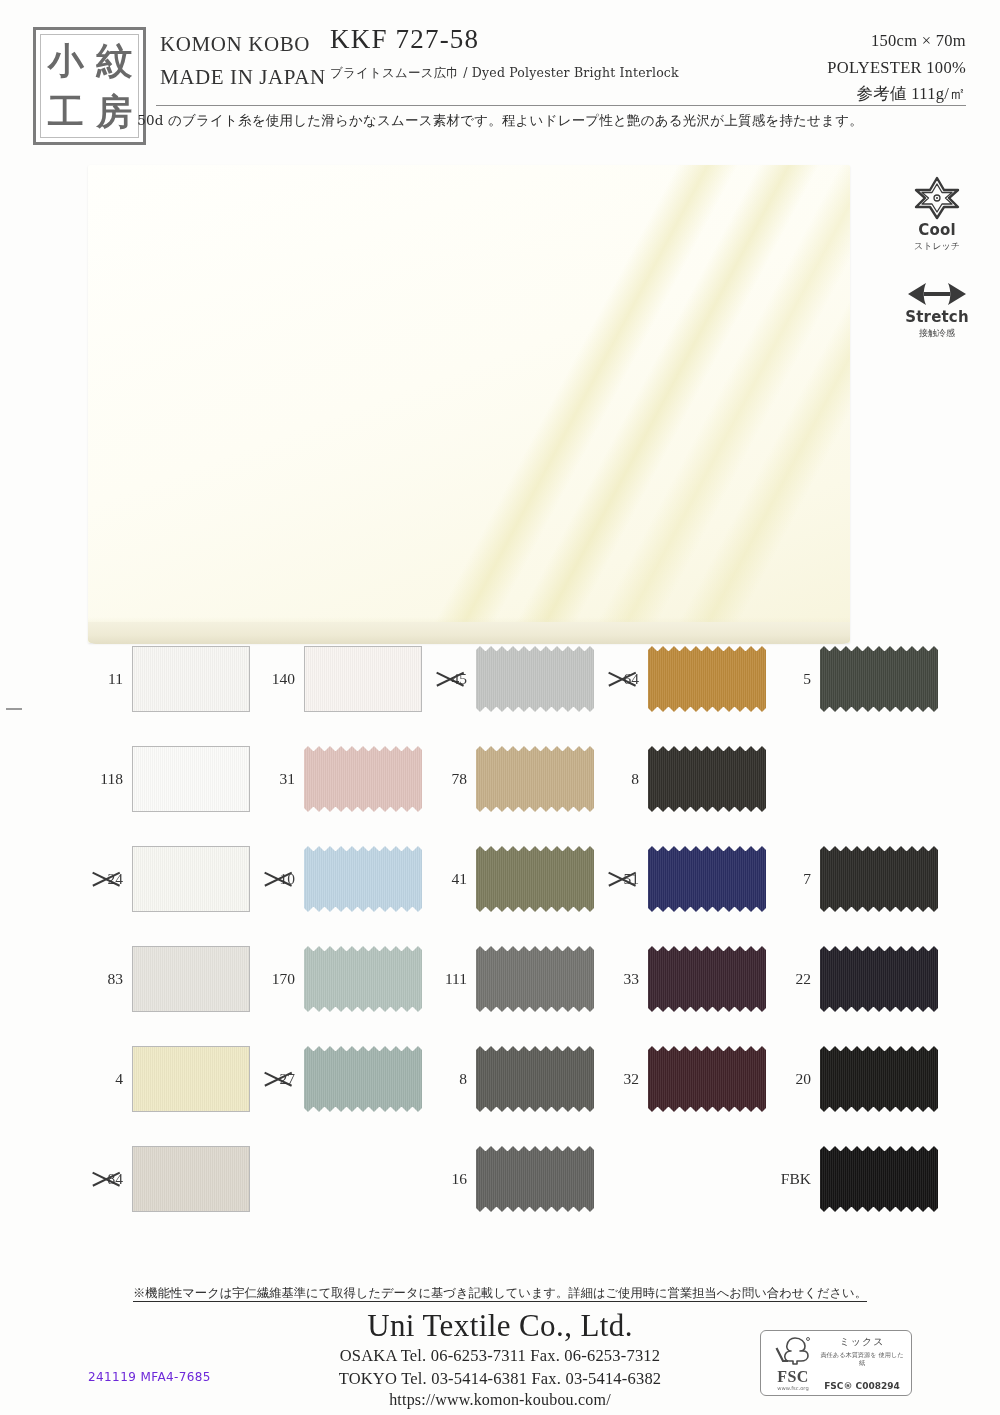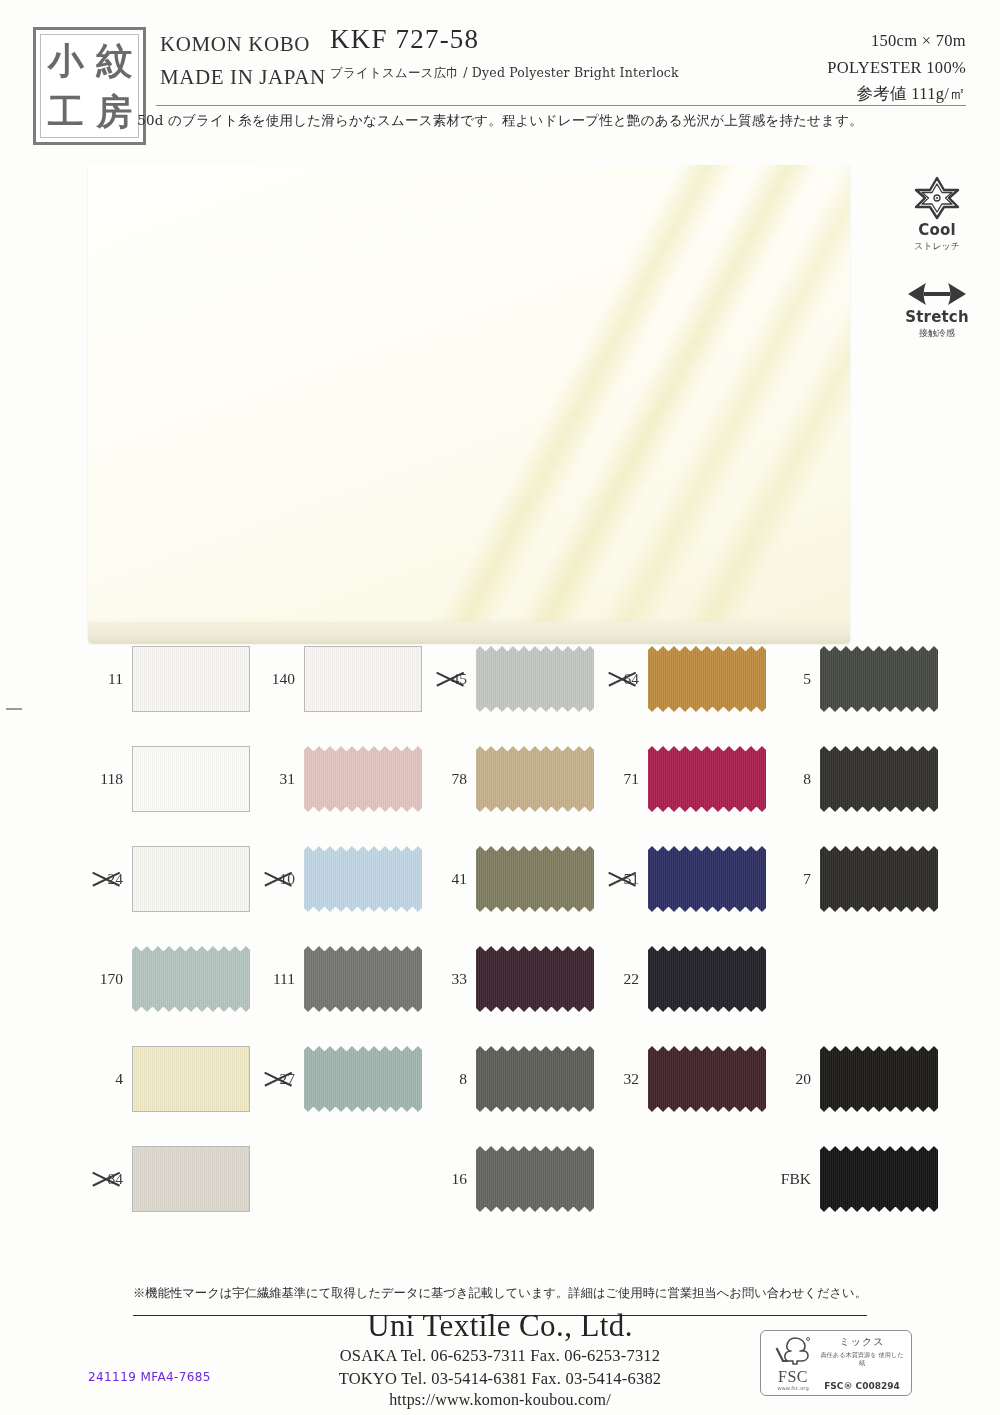--- a/index.html
+++ b/index.html
@@ -114,34 +114,34 @@
     position:absolute;inset:0;
     background-image:repeating-linear-gradient(90deg,rgba(255,255,255,0.10) 0 1px,rgba(0,0,0,0.045) 1px 2px);
     opacity:0.75;
   }
 
   
   .note{
     position:absolute;left:0;top:1285px;width:1000px;text-align:center;
     font-size:12.3px;color:#2d2d2d;font-family:"DejaVu Serif",serif;
   }
-  .note span{border-bottom:1px solid #2d2d2d;padding-bottom:15px;}
+  .note span{border-bottom:1px solid #2d2d2d;padding-bottom:1px;}
   .company{position:absolute;left:0;top:1308px;width:1000px;text-align:center;}
   .co-name{font-size:31px;letter-spacing:0.4px;color:#242424;}
   .co-line{font-size:16.5px;color:#262626;line-height:1.42;letter-spacing:0.2px;}
   .co-url{font-size:16px;color:#262626;letter-spacing:0.2px;}
   .docid{position:absolute;left:88px;top:1370px;font-size:12px;color:#6d28d9;
     font-family:"DejaVu Sans",sans-serif;letter-spacing:0.4px;}
   .fsc{
     position:absolute;left:760px;top:1330px;width:152px;height:66px;
     border:1px solid #8f8f8f;border-radius:6px;display:flex;align-items:center;
     box-sizing:border-box;padding:4px 6px;background:#fff;
   }
   .fsc-left{width:52px;text-align:center;}
-  .fsc-left .fl{font-size:16px;font-weight:400;color:#4b4b4b;letter-spacing:0.5px;
+  .fsc-left .fl{font-size:16px;font-weight:700;color:#4b4b4b;letter-spacing:0.5px;
     font-family:"Liberation Serif",serif;line-height:1;}
   .fsc-left .fu{font-size:5.2px;color:#6d6d6d;font-family:"DejaVu Sans",sans-serif;}
   .fsc-right{flex:1;text-align:center;font-family:"DejaVu Sans",sans-serif;}
   .fsc-right .m1{font-size:10px;color:#4a4a4a;letter-spacing:1px;}
   .fsc-right .m2{font-size:6.2px;color:#585858;line-height:1.35;margin:2px 0;}
   .fsc-right .m3{font-size:9px;font-weight:700;color:#3d3d3d;margin-top:14px;}
 
   .tick{position:absolute;left:6px;top:708px;width:16px;height:2px;background:#9a9a9a;}
 </style>
 </head>
@@ -273,28 +273,20 @@
         </div>
         <div class="cell">
           <div class="num"><span class="txt">78</span></div>
           <div class="sw">
             <div class="pink" style="position: absolute; inset: 0px; background: rgb(198, 176, 138);">
               <div class="weave"></div>
             </div>
           </div>
         </div>
         <div class="cell">
-          <div class="num"><span class="txt">71</span></div>
-          <div class="sw">
-            <div class="pink" style="position: absolute; inset: 0px; background: rgb(171, 29, 77);">
-              <div class="weave"></div>
-            </div>
-          </div>
-        </div>
-        <div class="cell">
           <div class="num"><span class="txt">8</span></div>
           <div class="sw">
             <div class="pink" style="position: absolute; inset: 0px; background: rgb(50, 48, 43);">
               <div class="weave"></div>
             </div>
           </div>
         </div>
       </div>
       <div class="grow">
         <div class="cell">
@@ -332,20 +324,28 @@
         <div class="cell">
           <div class="num"><span class="txt">7</span></div>
           <div class="sw">
             <div class="pink" style="position: absolute; inset: 0px; background: rgb(44, 43, 40);">
               <div class="weave"></div>
             </div>
           </div>
         </div>
       </div>
       <div class="grow">
+        <div class="cell">
+          <div class="num"><span class="txt">83</span></div>
+          <div class="sw framed">
+            <div class="" style="position: absolute; inset: 0px; background: rgb(230, 228, 222);">
+              <div class="weave"></div>
+            </div>
+          </div>
+        </div>
         <div class="cell">
           <div class="num"><span class="txt">170</span></div>
           <div class="sw">
             <div class="pink" style="position: absolute; inset: 0px; background: rgb(180, 195, 189);">
               <div class="weave"></div>
             </div>
           </div>
         </div>
         <div class="cell">
           <div class="num"><span class="txt">111</span></div>

